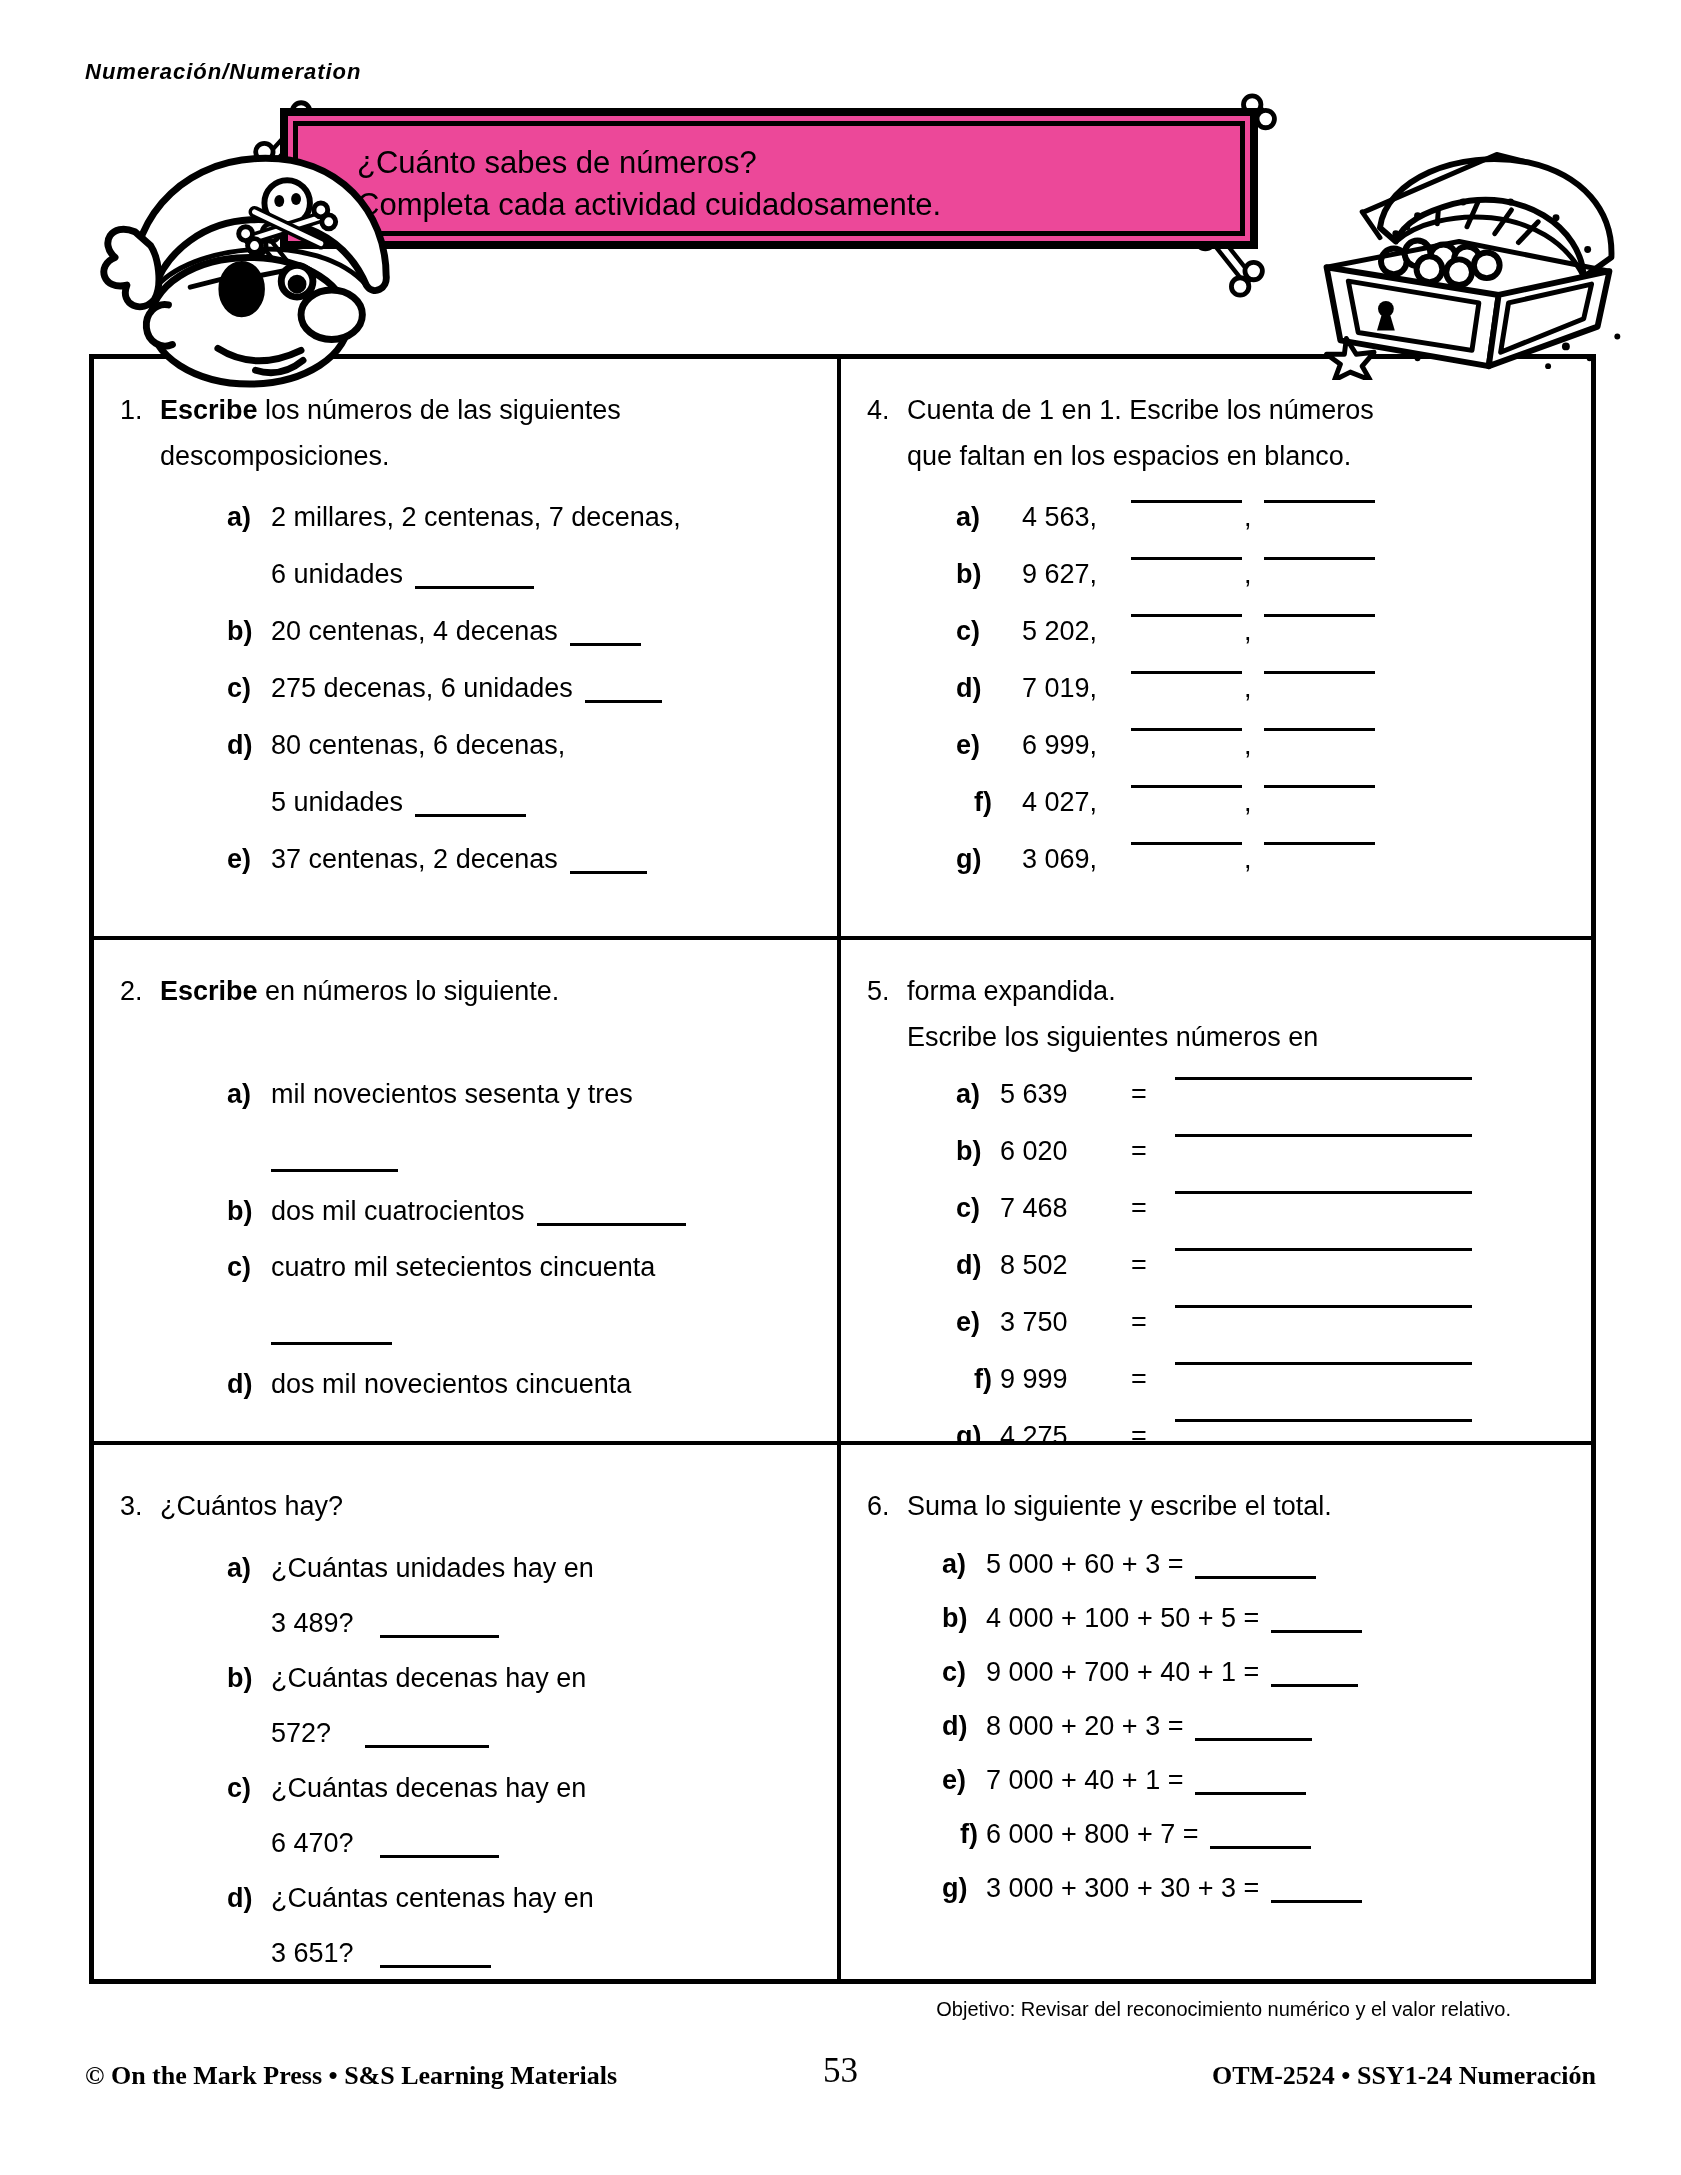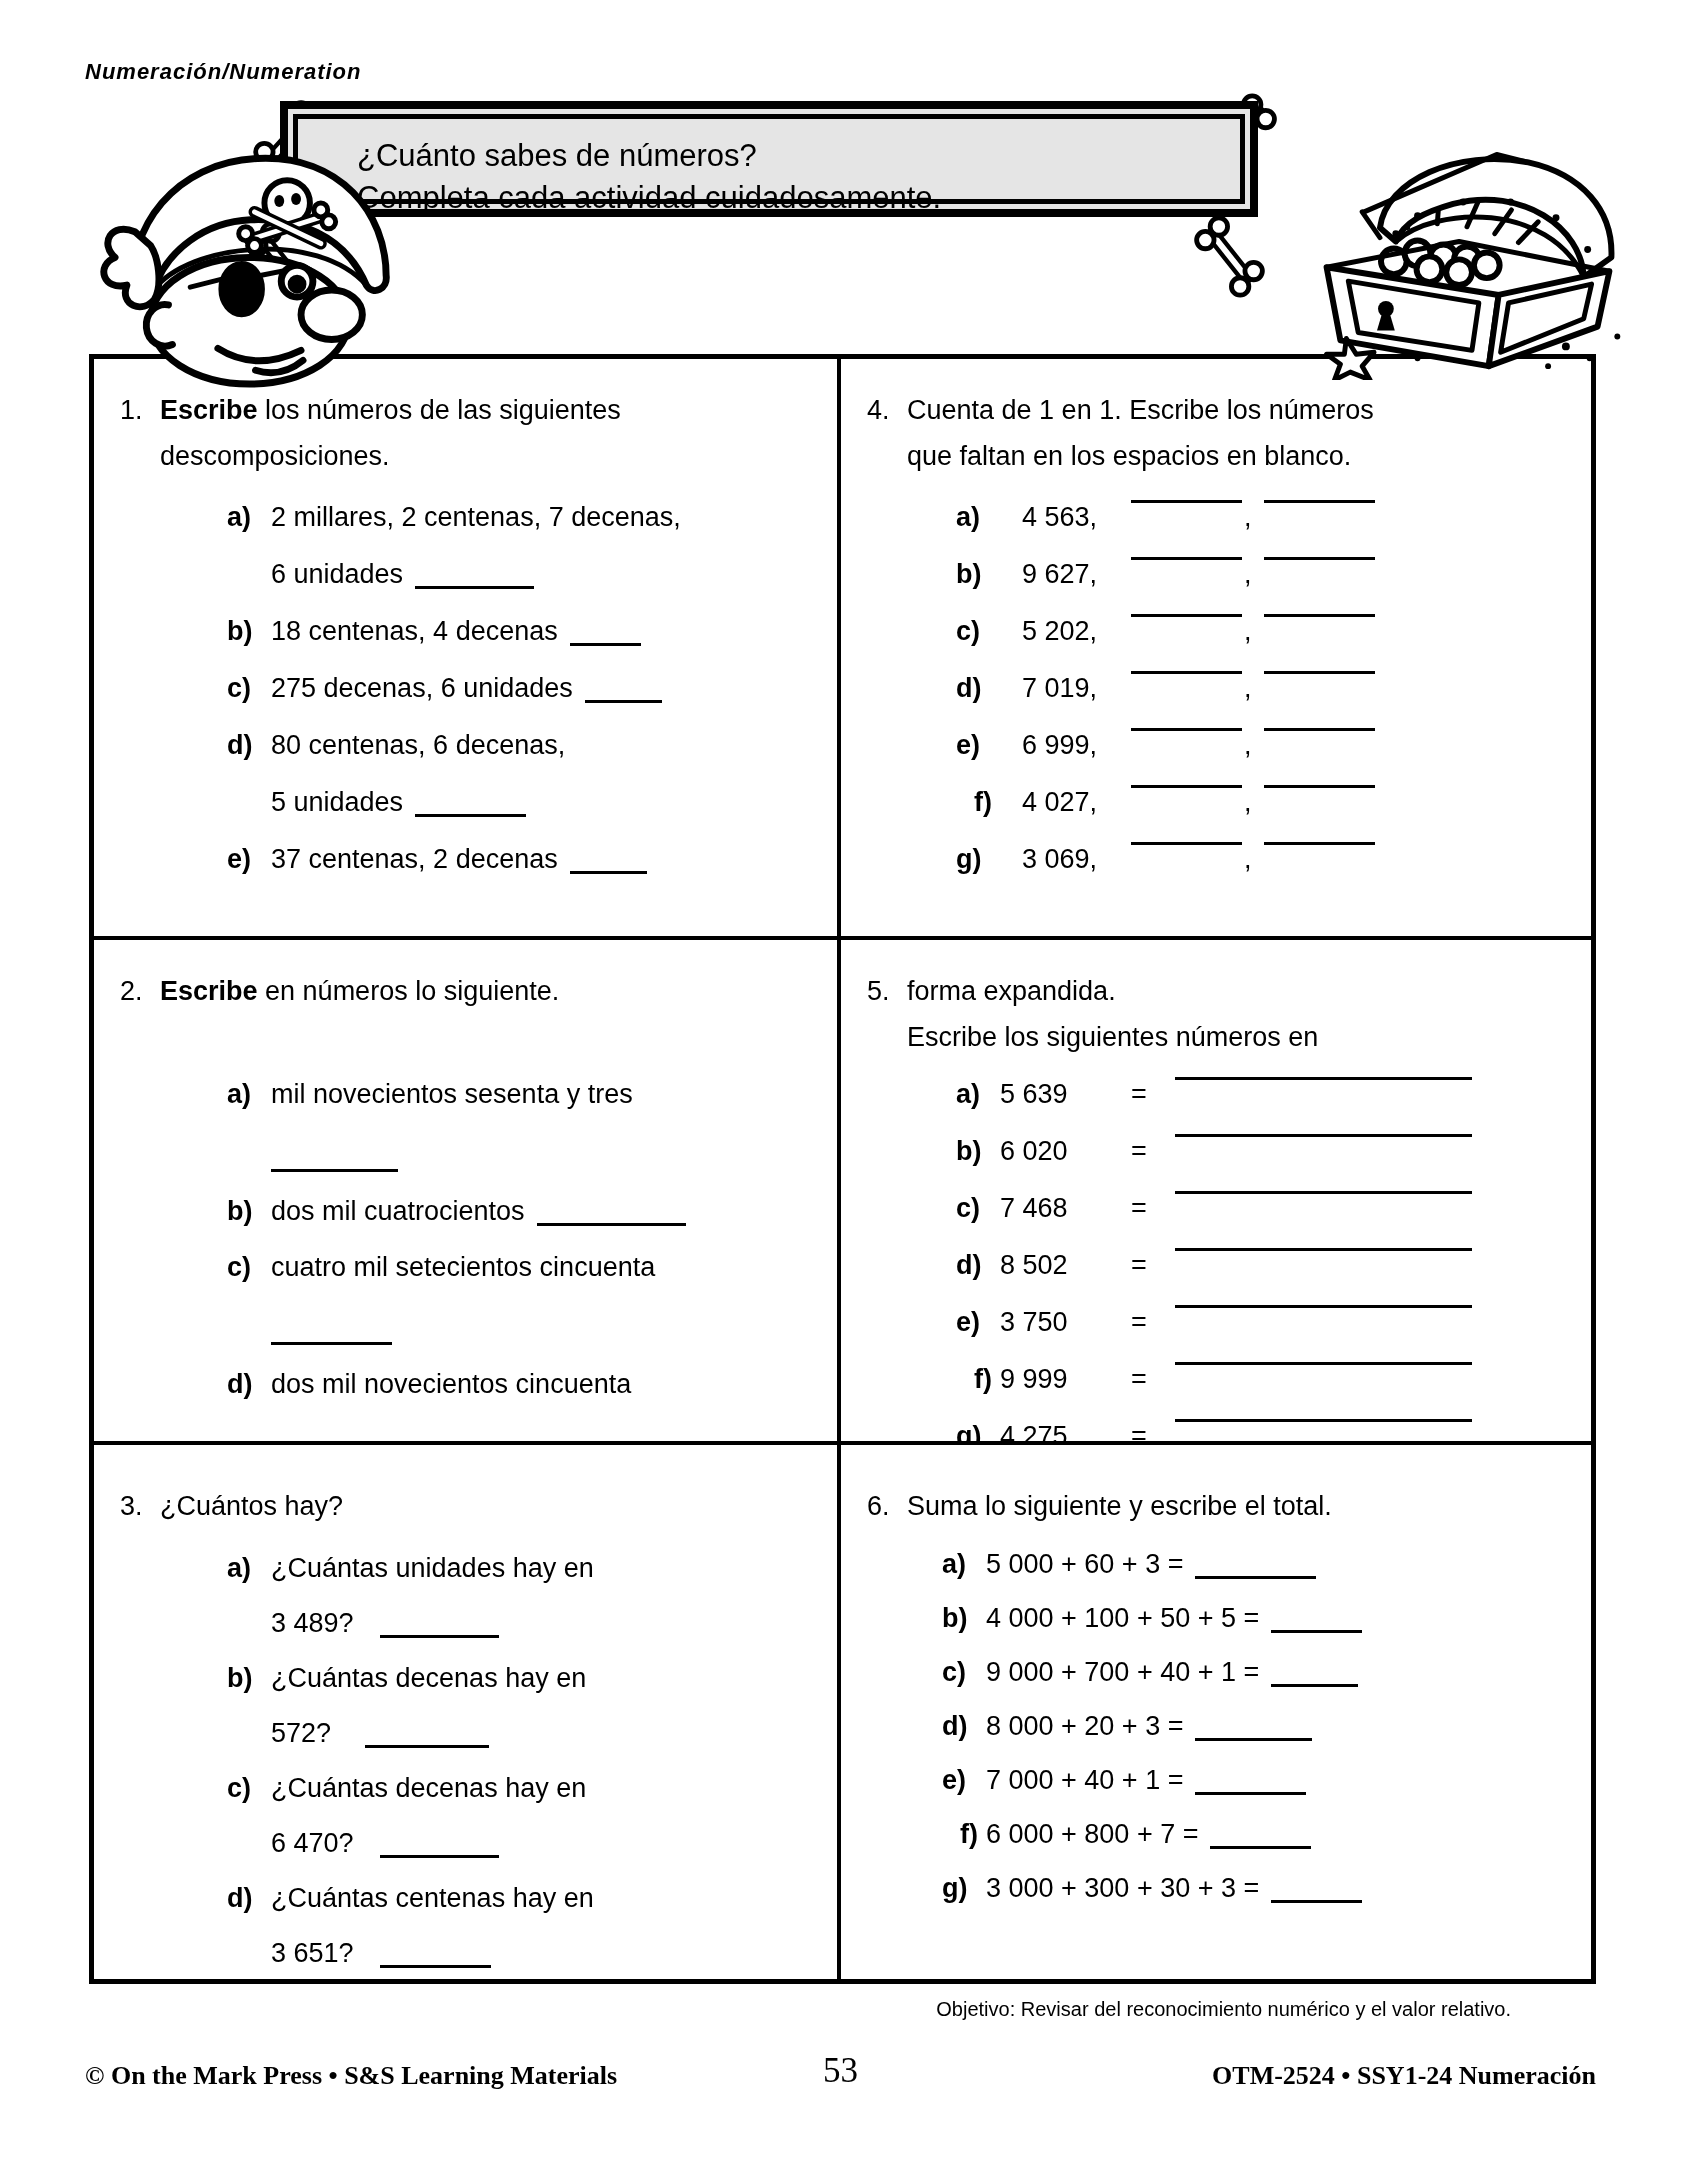--- a/index.html
+++ b/index.html
@@ -9,22 +9,22 @@
     font-family:"Liberation Sans", sans-serif; color:#000; overflow:hidden;
     margin:0 auto;
   }
   
   .header-label {
     position:absolute; left:85px; top:59px;
     font-family:Liberation Sans, sans-serif; font-weight:bold; font-style:italic;
     font-size:22px; letter-spacing:1px;
   }
   
-  .banner { position:absolute; left:280px; top:101px; width:978px; height:116px;
-            border:8px solid #000; background:#e5e5e5; z-index:3; }
+  .banner { position:absolute; left:280px; top:108px; width:978px; height:141px;
+            border:8px solid #000; background:#ec4899; z-index:3; }
   .banner-inner { position:absolute; inset:5px; border:5px solid #000;
                   padding:16px 0 0 59px; font-size:31px; line-height:42px; }
   .bones { position:absolute; z-index:2; }
   
   .pirate { position:absolute; left:91px; top:111px; z-index:4; }
   .chest  { position:absolute; left:1269px; top:111px; z-index:4; }
   
   .worksheet {
     position:absolute; left:89px; top:354px; width:1507px; height:1630px;
     border:5px solid #000; display:grid;
@@ -235,21 +235,21 @@
       <div class="s1-items">
         <div class="item">
           <span class="lbl">a)</span>
           <span class="itxt">
             <div>2 millares, 2 centenas, 7 decenas,</div>
             <div><span>6 unidades</span><span class="blank" style="width:119px"></span></div>
           </span>
         </div>
         <div class="item">
           <span class="lbl">b)</span>
-          <span class="itxt"><span>18 centenas, 4 decenas</span><span class="blank" style="width:71px"></span></span>
+          <span class="itxt"><span>20 centenas, 4 decenas</span><span class="blank" style="width:71px"></span></span>
         </div>
         <div class="item">
           <span class="lbl">c)</span>
           <span class="itxt"><span>275 decenas, 6 unidades</span><span class="blank" style="width:77px"></span></span>
         </div>
         <div class="item">
           <span class="lbl">d)</span>
           <span class="itxt">
             <div>80 centenas, 6 decenas,</div>
             <div><span>5 unidades</span><span class="blank" style="width:111px"></span></div>

